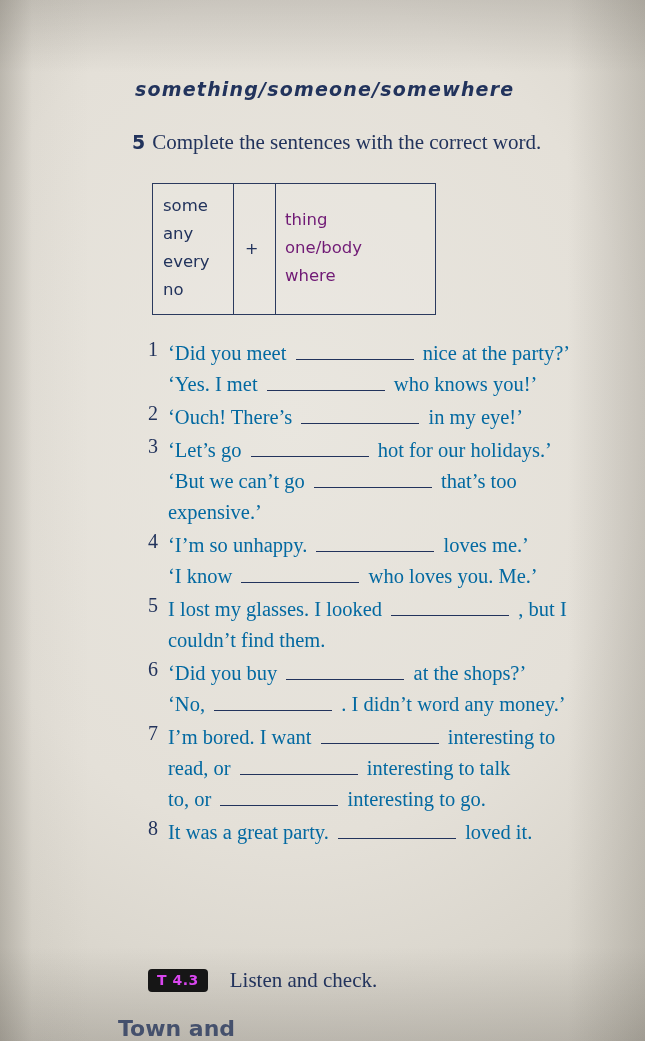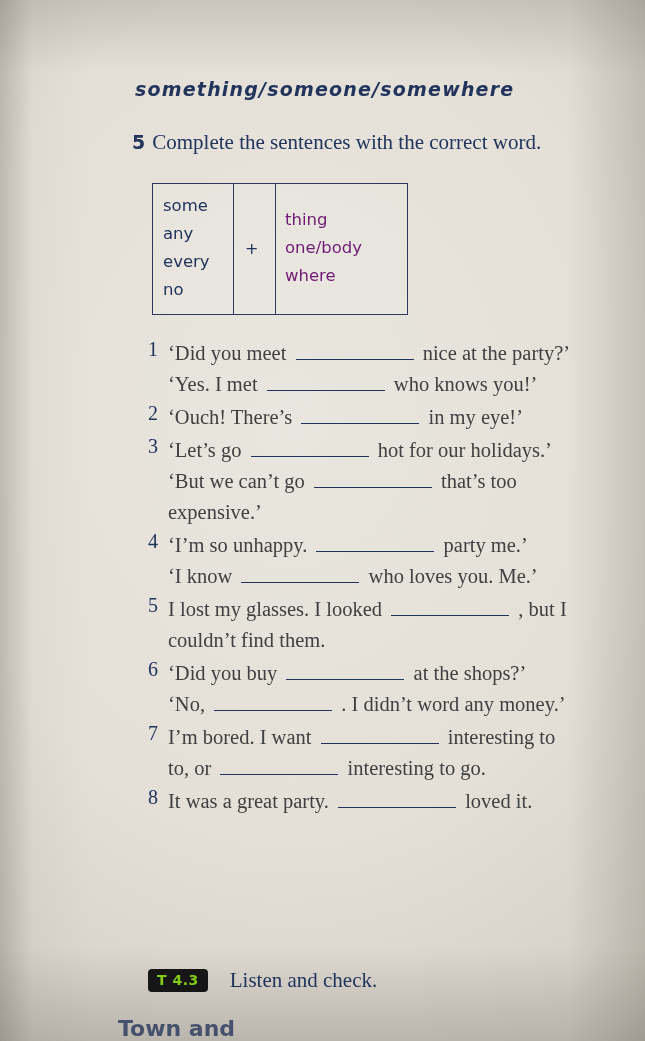--- a/index.html
+++ b/index.html
@@ -66,21 +66,21 @@
   .ex-instr {
     font-family: "Liberation Serif", serif;
     font-size: 21px;
   }
 
   
   .box {
     position: absolute;
     left: 152px;
     top: 183px;
-    width: 256px;
+    width: 284px;
     height: 132px;
     border: 1.6px solid #2b3a5e;
     box-sizing: border-box;
     background: rgba(255,255,255,0.10);
   }
   .box .divider {
     position: absolute;
     top: 0;
     bottom: 0;
     width: 0;
@@ -133,42 +133,42 @@
     top: 0;
     width: 18px;
     text-align: right;
     font-size: 20px;
     color: #22335c;
   }
   .q-body {
     margin-left: 28px;
     font-size: 20.5px;
     line-height: 31px;
-    color: #404040;
+    color: #0369a1;
   }
   .blank {
     display: inline-block;
     border-bottom: 1.4px solid #22335c;
     vertical-align: baseline;
     margin: 0 4px;
     height: 17px;
   }
   .b-long { width: 118px; }
 
   
   .audio-row {
     position: absolute;
     left: 148px;
     top: 968px;
     display: flex;
     align-items: center;
   }
   .audio-tag {
     background: #161616;
-    color: #84cc16;
+    color: #d946ef;
     font-family: "DejaVu Sans", sans-serif;
     font-weight: bold;
     font-size: 14px;
     padding: 3px 9px 4px 9px;
     border-radius: 4px;
     letter-spacing: 0.5px;
   }
   .audio-label {
     margin-left: 22px;
     font-size: 21px;
@@ -235,21 +235,21 @@
         <span class="q-num">3</span>
         <div class="q-body">
           <div><span>‘Let’s go </span><span class="blank b-long"></span><span> hot for our holidays.’</span></div>
           <div><span>‘But we can’t go </span><span class="blank b-long"></span><span> that’s too</span></div>
           <div><span>expensive.’</span></div>
         </div>
       </div>
       <div class="q">
         <span class="q-num">4</span>
         <div class="q-body">
-          <div><span>‘I’m so unhappy. </span><span class="blank b-long"></span><span> party me.’</span></div>
+          <div><span>‘I’m so unhappy. </span><span class="blank b-long"></span><span> loves me.’</span></div>
           <div><span>‘I know </span><span class="blank b-long"></span><span> who loves you. Me.’</span></div>
         </div>
       </div>
       <div class="q">
         <span class="q-num">5</span>
         <div class="q-body">
           <div><span>I lost my glasses. I looked </span><span class="blank b-long"></span><span> , but I</span></div>
           <div><span>couldn’t find them.</span></div>
         </div>
       </div>
@@ -257,20 +257,21 @@
         <span class="q-num">6</span>
         <div class="q-body">
           <div><span>‘Did you buy </span><span class="blank b-long"></span><span> at the shops?’</span></div>
           <div><span>‘No, </span><span class="blank b-long"></span><span> . I didn’t word any money.’</span></div>
         </div>
       </div>
       <div class="q">
         <span class="q-num">7</span>
         <div class="q-body">
           <div><span>I’m bored. I want </span><span class="blank b-long"></span><span> interesting to</span></div>
+          <div><span>read, or </span><span class="blank b-long"></span><span> interesting to talk</span></div>
           <div><span>to, or </span><span class="blank b-long"></span><span> interesting to go.</span></div>
         </div>
       </div>
       <div class="q">
         <span class="q-num">8</span>
         <div class="q-body">
           <div><span>It was a great party. </span><span class="blank b-long"></span><span> loved it.</span></div>
         </div>
       </div>
     </div>

